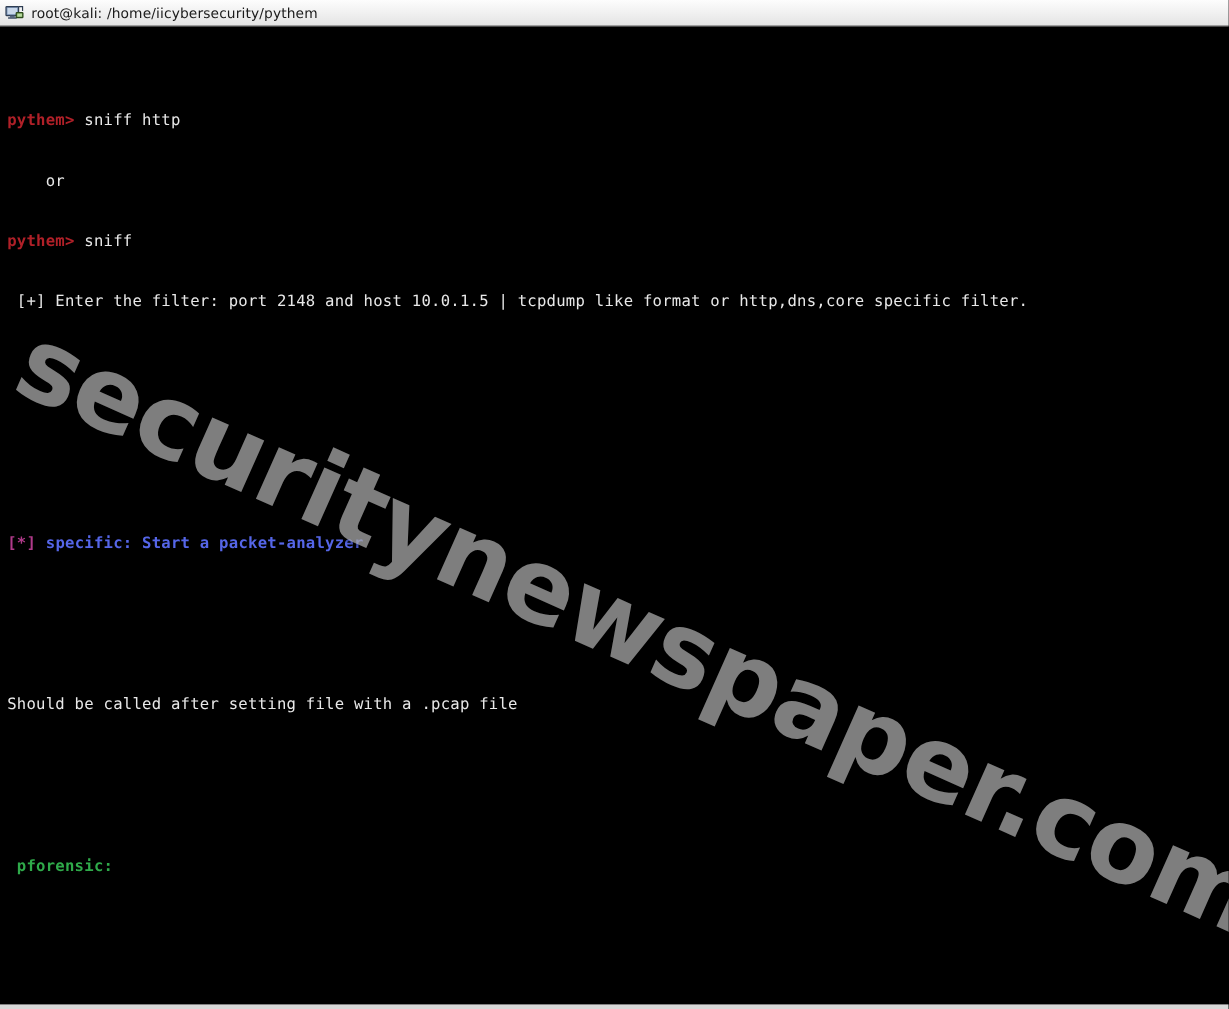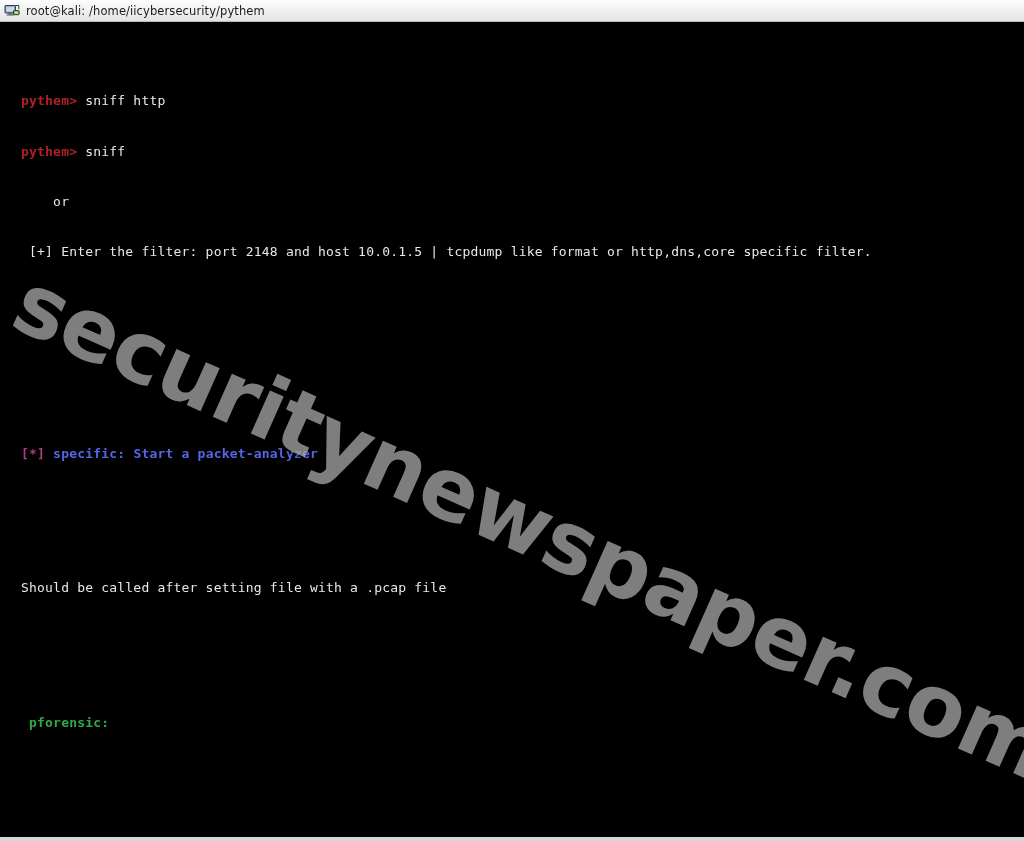--- a/index.html
+++ b/index.html
@@ -69,21 +69,20 @@
     font-size: 13px;
     line-height: 16.8px;
     white-space: pre;
     letter-spacing: 0.2px;
   }
 
   .line {
     height: 16.8px;
     white-space: pre;
     padding-left: 6px;
-    margin-left: 15px;
   }
   .blank { height: 16.8px; }
 
   
   .c-white   { color: #e8e8e8; }
   .c-prompt  { color: #b02028; font-weight: bold; }
   .c-blue    { color: #5566e8; font-weight: bold; }
   .c-star    { color: #b03a8a; font-weight: bold; }
   .c-green   { color: #2faa4a; font-weight: bold; }
 
@@ -132,22 +131,22 @@
     </svg>
     <span class="tb-title">root@kali: /home/iicybersecurity/pythem</span>
   </div>
 
   <div id="terminal">
 
     <div id="screen">
 
       
       <div class="line"><span class="c-prompt">pythem&gt;</span><span class="c-white"> sniff http</span></div>
+      <div class="line c-white">    or</div>
       <div class="line"><span class="c-prompt">pythem&gt;</span><span class="c-white"> sniff</span></div>
-      <div class="line c-white">    or</div>
       <div class="line c-white"> [+] Enter the filter: port 2148 and host 10.0.1.5 | tcpdump like format or http,dns,core specific filter.</div>
 
       <div class="blank"></div>
       <div class="blank"></div>
 
       
       <div class="line"><span class="c-star">[*]</span><span class="c-blue"> specific: Start a packet-analyzer</span></div>
 
       <div class="blank"></div>
 

